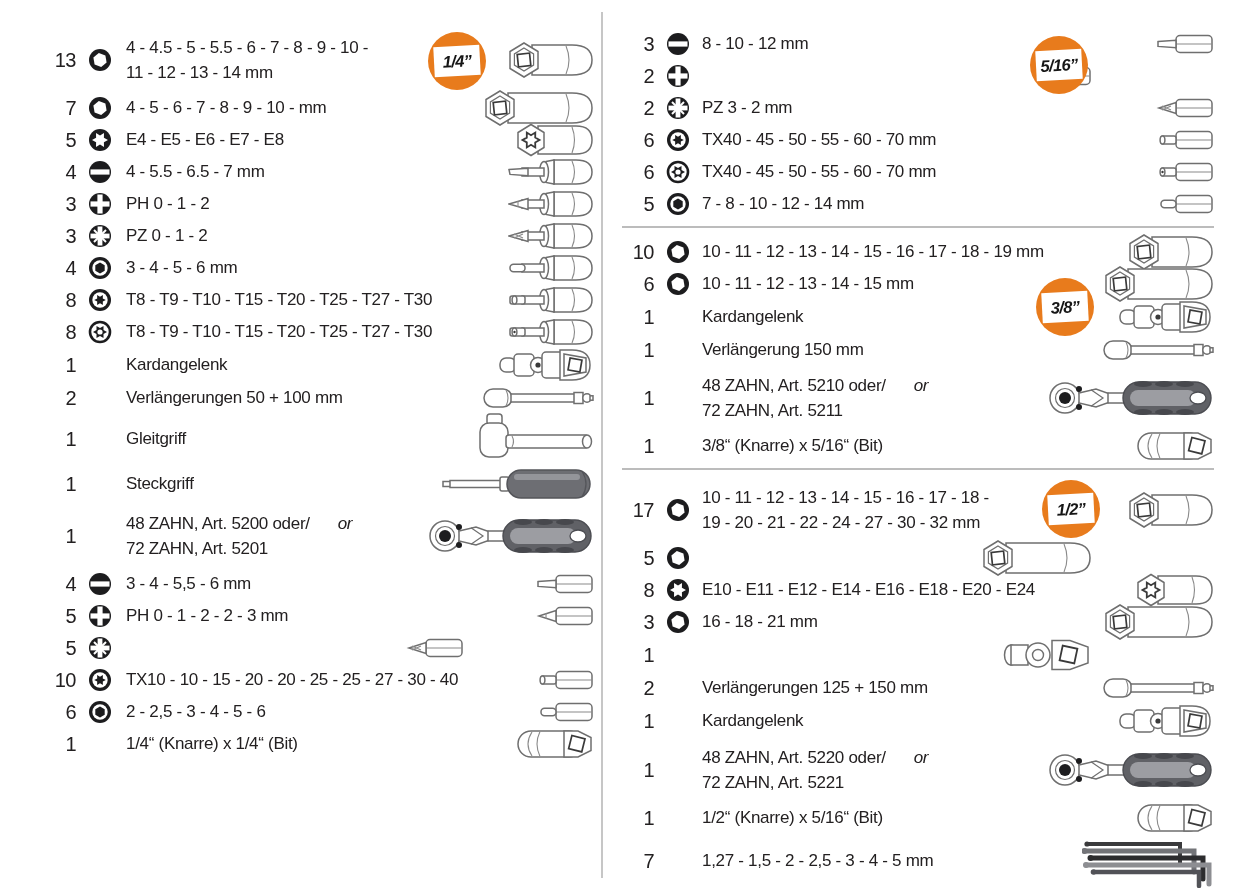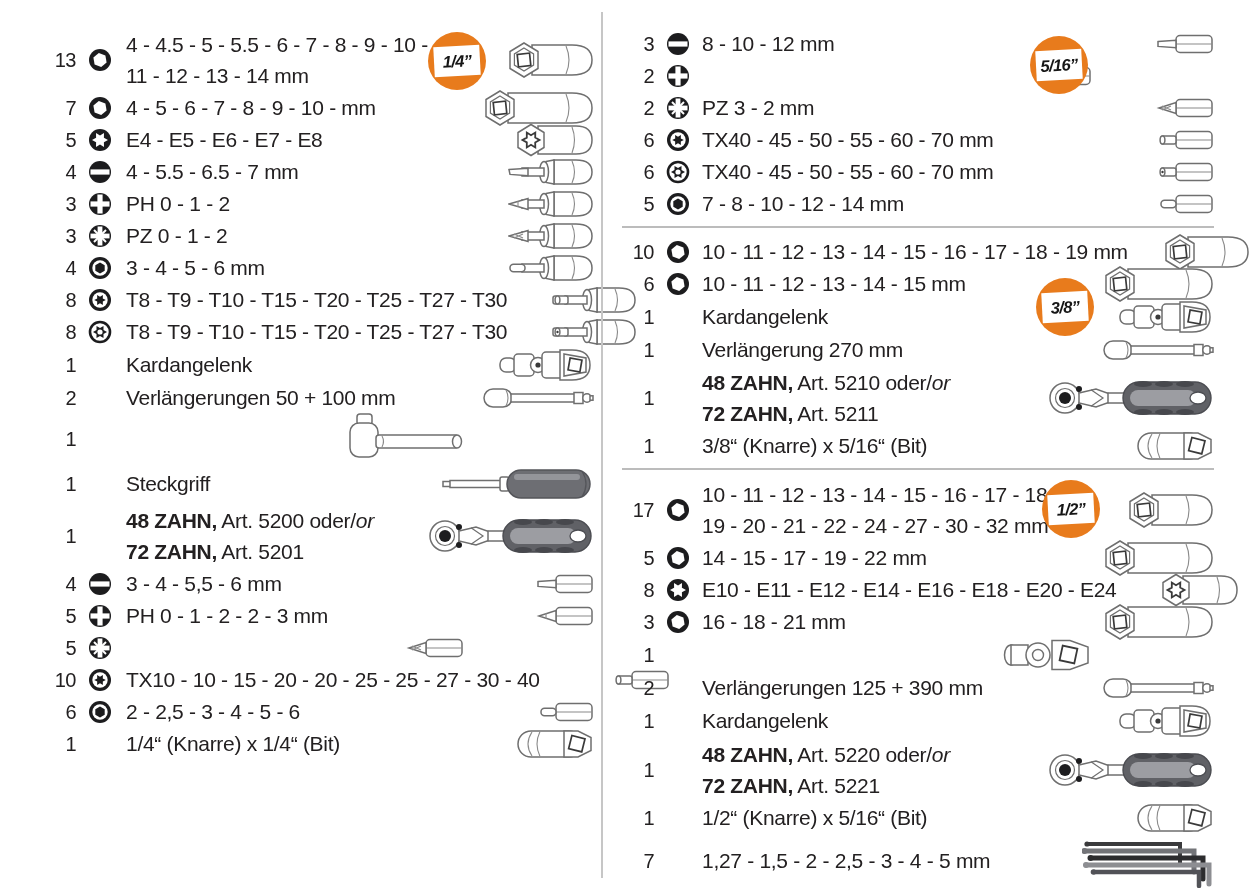--- a/index.html
+++ b/index.html
@@ -9,23 +9,23 @@
   .col.left{left:40px;width:554px;}
   .col.right{left:622px;width:592px;}
   .vline{position:absolute;left:601px;top:12px;width:2px;height:866px;background:#c6c6c6;}
   .section{position:relative;}
   .hr{height:2px;background:#bcbcbc;margin:6px 0 8px 0;}
   .row{display:grid;align-items:center;min-height:32px;}
   .left .row{grid-template-columns:38px 44px 1fr 130px;}
   .right .row{grid-template-columns:34px 42px 1fr 122px;}
   .qty{font-size:20px;text-align:right;letter-spacing:-0.5px;padding-right:2px;}
   .head{display:flex;align-items:center;justify-content:flex-start;padding-left:10px;}
-  .txt{font-size:21px;letter-spacing:-0.3px;line-height:1.5;padding-left:4px;white-space:nowrap;}
-  .txt b{font-weight:bold;}
-  .txt i{font-style:italic;}
+  .txt{font-size:17px;letter-spacing:-0.3px;line-height:1.5;padding-left:4px;white-space:nowrap;}
+  .txt b{font-weight:normal;}
+  .txt i{font-style:italic;margin-left:28px;}
   .art{position:relative;height:100%;min-height:inherit;}
   .art svg{position:absolute;right:0;top:50%;transform:translateY(-50%);}
   .row.t34{min-height:34px;}
   .row.t40{min-height:40px;}
   .row.t50{min-height:50px;}
   .row.t52{min-height:54px;}
   .row.h2{min-height:64px;}
   .badge{position:absolute;width:58px;height:58px;border-radius:50%;background:#e87b1c;z-index:3;}
   .badge .bx{position:absolute;left:6px;right:6px;top:14px;bottom:14px;background:#fff;
              display:flex;align-items:center;justify-content:center;
@@ -261,20 +261,21 @@
               <rect x="29" y="9" width="64" height="8" stroke="#6f6f6f" stroke-width="1.5" fill="#ffffff"></rect>
               <rect x="92" y="7.5" width="9" height="11" stroke="#6f6f6f" stroke-width="1.5" fill="#ffffff"></rect>
               <circle cx="105" cy="13" r="4.2" stroke="#6f6f6f" stroke-width="1.5" fill="#ffffff"></circle>
               <rect x="108" y="10.8" width="3" height="4.4" stroke="#6f6f6f" stroke-width="1.5" fill="#ffffff"></rect>
             </svg>
           </div>
         </div>
         <div class="row t50">
           <div class="qty">1</div>
           <div class="head"></div>
+          <div class="txt">Gleitgriff</div>
           <div class="art">
             <svg width="124" height="54" viewBox="0 0 124 54" xmlns="http://www.w3.org/2000/svg">
               <rect x="17" y="2" width="15" height="11" rx="3" stroke="#6f6f6f" stroke-width="1.5" fill="#ffffff"></rect>
               <rect x="10" y="11" width="28" height="34" rx="9" stroke="#6f6f6f" stroke-width="1.5" fill="#ffffff"></rect>
               <rect x="36" y="23" width="82" height="13" rx="3" stroke="#6f6f6f" stroke-width="1.5" fill="#ffffff"></rect>
               <ellipse cx="117" cy="29.5" rx="4.5" ry="6.5" stroke="#6f6f6f" stroke-width="1.5" fill="#ffffff"></ellipse>
               <path d="M42 24 Q45 29.5 42 35" stroke="#8a8a8a" stroke-width="1.1" fill="none"></path>
             </svg>
           </div>
         </div>
@@ -604,21 +605,21 @@
               <rect x="44" y="5" width="22" height="26" rx="4" stroke="#6f6f6f" stroke-width="1.5" fill="#ffffff"></rect>
               <path d="M62 3 H74 Q92 3 92 18 Q92 33 74 33 H62 Z" stroke="#6f6f6f" stroke-width="1.5" fill="#ffffff"></path>
               <polygon points="66,7 88,11 88,25 66,29" stroke="#6f6f6f" stroke-width="1.5" fill="#ffffff"></polygon>
               <rect x="71" y="12" width="12" height="12" fill="none" stroke="#3a3a3a" stroke-width="1.7" transform="rotate(10 77 18)"></rect>
             </svg>
           </div>
         </div>
         <div class="row">
           <div class="qty">1</div>
           <div class="head"></div>
-          <div class="txt">Verlängerung 270 mm</div>
+          <div class="txt">Verlängerung 150 mm</div>
           <div class="art">
             <svg width="112" height="26" viewBox="0 0 112 26" xmlns="http://www.w3.org/2000/svg">
               <rect x="2" y="4" width="28" height="18" rx="9" stroke="#6f6f6f" stroke-width="1.5" fill="#ffffff"></rect>
               <path d="M24 5 Q28 13 24 21" stroke="#8a8a8a" stroke-width="1.1" fill="none"></path>
               <rect x="29" y="9" width="64" height="8" stroke="#6f6f6f" stroke-width="1.5" fill="#ffffff"></rect>
               <rect x="92" y="7.5" width="9" height="11" stroke="#6f6f6f" stroke-width="1.5" fill="#ffffff"></rect>
               <circle cx="105" cy="13" r="4.2" stroke="#6f6f6f" stroke-width="1.5" fill="#ffffff"></circle>
               <rect x="108" y="10.8" width="3" height="4.4" stroke="#6f6f6f" stroke-width="1.5" fill="#ffffff"></rect>
             </svg>
           </div>
@@ -689,21 +690,20 @@
           </div>
         </div>
         <div class="row">
           <div class="qty">5</div>
           <div class="head">
             <svg width="24" height="24" viewBox="0 0 24 24" xmlns="http://www.w3.org/2000/svg">
               <circle cx="12" cy="12" r="11" fill="#1c1c1e"></circle>
               <polygon points="18.6,14.4 13.2,18.9 6.6,16.5 5.4,9.6 10.8,5.1 17.4,7.5" fill="#fff"></polygon>
             </svg>
           </div>
-          <div class="txt">14 - 15 - 17 - 19 - 22 mm</div>
           <div class="art">
             <svg width="112" height="38" viewBox="0 0 112 38" xmlns="http://www.w3.org/2000/svg">
               <path d="M26 4 H90 Q110 4 110 19 Q110 34 90 34 H26 Z" stroke="#6f6f6f" stroke-width="1.5" fill="#ffffff"></path>
               <path d="M84 5 Q90 19 84 33" stroke="#8a8a8a" stroke-width="1.1" fill="none"></path>
               <polygon points="18,2 32,10.5 32,27.5 18,36 4,27.5 4,10.5" stroke="#6f6f6f" stroke-width="1.5" fill="#ffffff"></polygon>
               <polygon points="18,7 27.6,12.9 27.6,24.1 18,30 8.4,24.1 8.4,12.9" fill="none" stroke="#6f6f6f" stroke-width="1.2"></polygon>
               <rect x="11.8" y="12.8" width="12.4" height="12.4" fill="none" stroke="#3a3a3a" stroke-width="1.7" transform="rotate(-6 18 19)"></rect>
             </svg>
           </div>
         </div>
@@ -754,21 +754,21 @@
               <circle cx="36" cy="18" r="12" stroke="#6f6f6f" stroke-width="1.5" fill="#ffffff"></circle>
               <circle cx="36" cy="18" r="5.5" fill="none" stroke="#6f6f6f" stroke-width="1.4"></circle>
               <polygon points="50,3.5 68,3.5 86,10 86,26 68,32.5 50,32.5" stroke="#6f6f6f" stroke-width="1.5" fill="#ffffff"></polygon>
               <rect x="59" y="10" width="15" height="15" fill="none" stroke="#3a3a3a" stroke-width="1.8" transform="rotate(12 66.5 17.5)"></rect>
             </svg>
           </div>
         </div>
         <div class="row">
           <div class="qty">2</div>
           <div class="head"></div>
-          <div class="txt">Verlängerungen 125 + 390 mm</div>
+          <div class="txt">Verlängerungen 125 + 150 mm</div>
           <div class="art">
             <svg width="112" height="26" viewBox="0 0 112 26" xmlns="http://www.w3.org/2000/svg">
               <rect x="2" y="4" width="28" height="18" rx="9" stroke="#6f6f6f" stroke-width="1.5" fill="#ffffff"></rect>
               <path d="M24 5 Q28 13 24 21" stroke="#8a8a8a" stroke-width="1.1" fill="none"></path>
               <rect x="29" y="9" width="64" height="8" stroke="#6f6f6f" stroke-width="1.5" fill="#ffffff"></rect>
               <rect x="92" y="7.5" width="9" height="11" stroke="#6f6f6f" stroke-width="1.5" fill="#ffffff"></rect>
               <circle cx="105" cy="13" r="4.2" stroke="#6f6f6f" stroke-width="1.5" fill="#ffffff"></circle>
               <rect x="108" y="10.8" width="3" height="4.4" stroke="#6f6f6f" stroke-width="1.5" fill="#ffffff"></rect>
             </svg>
           </div>

